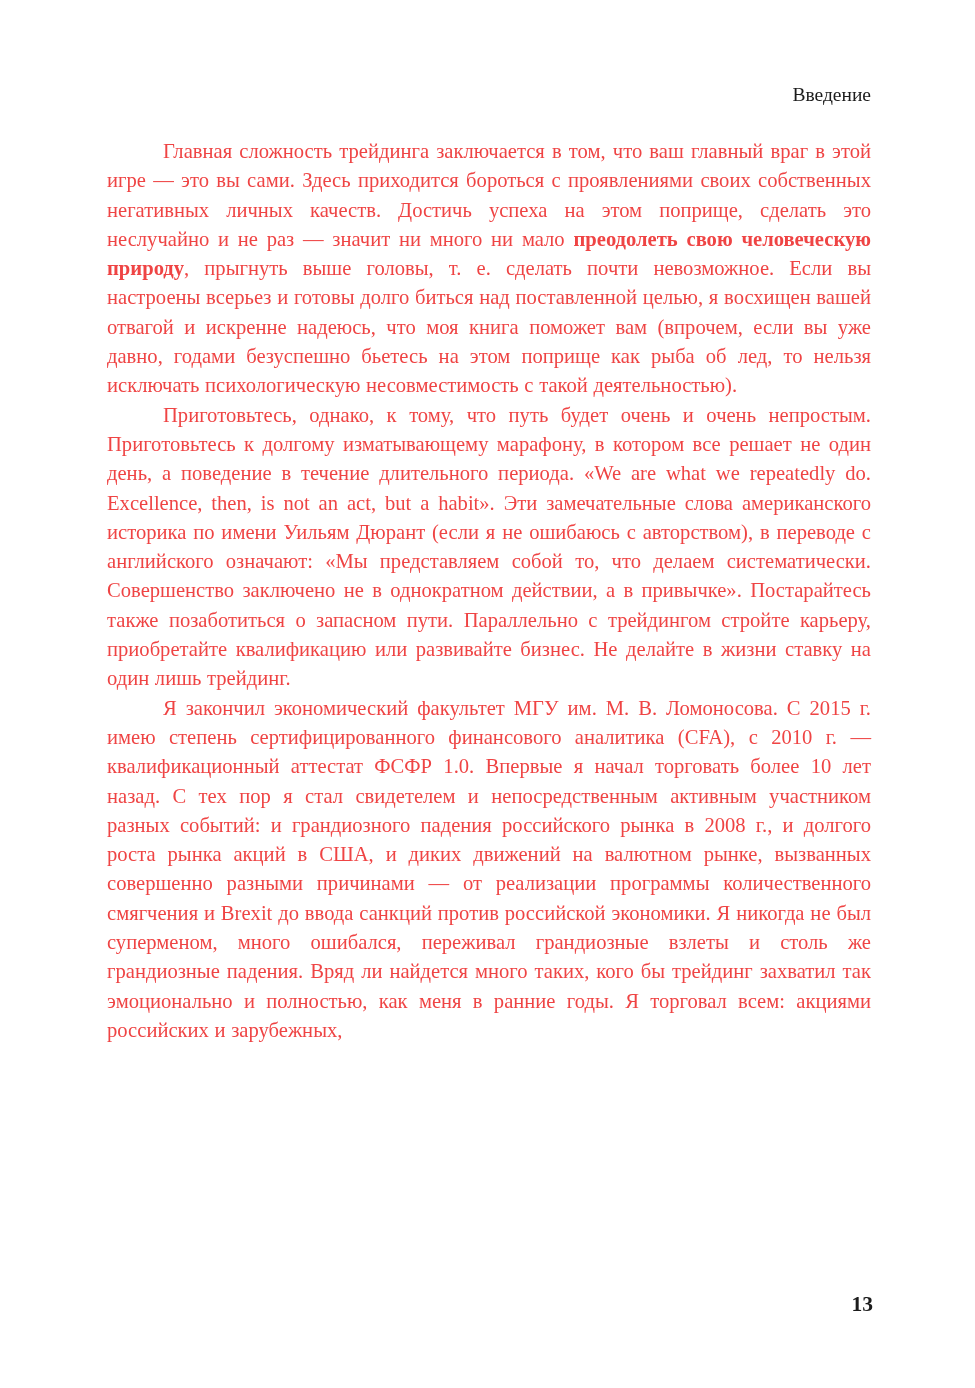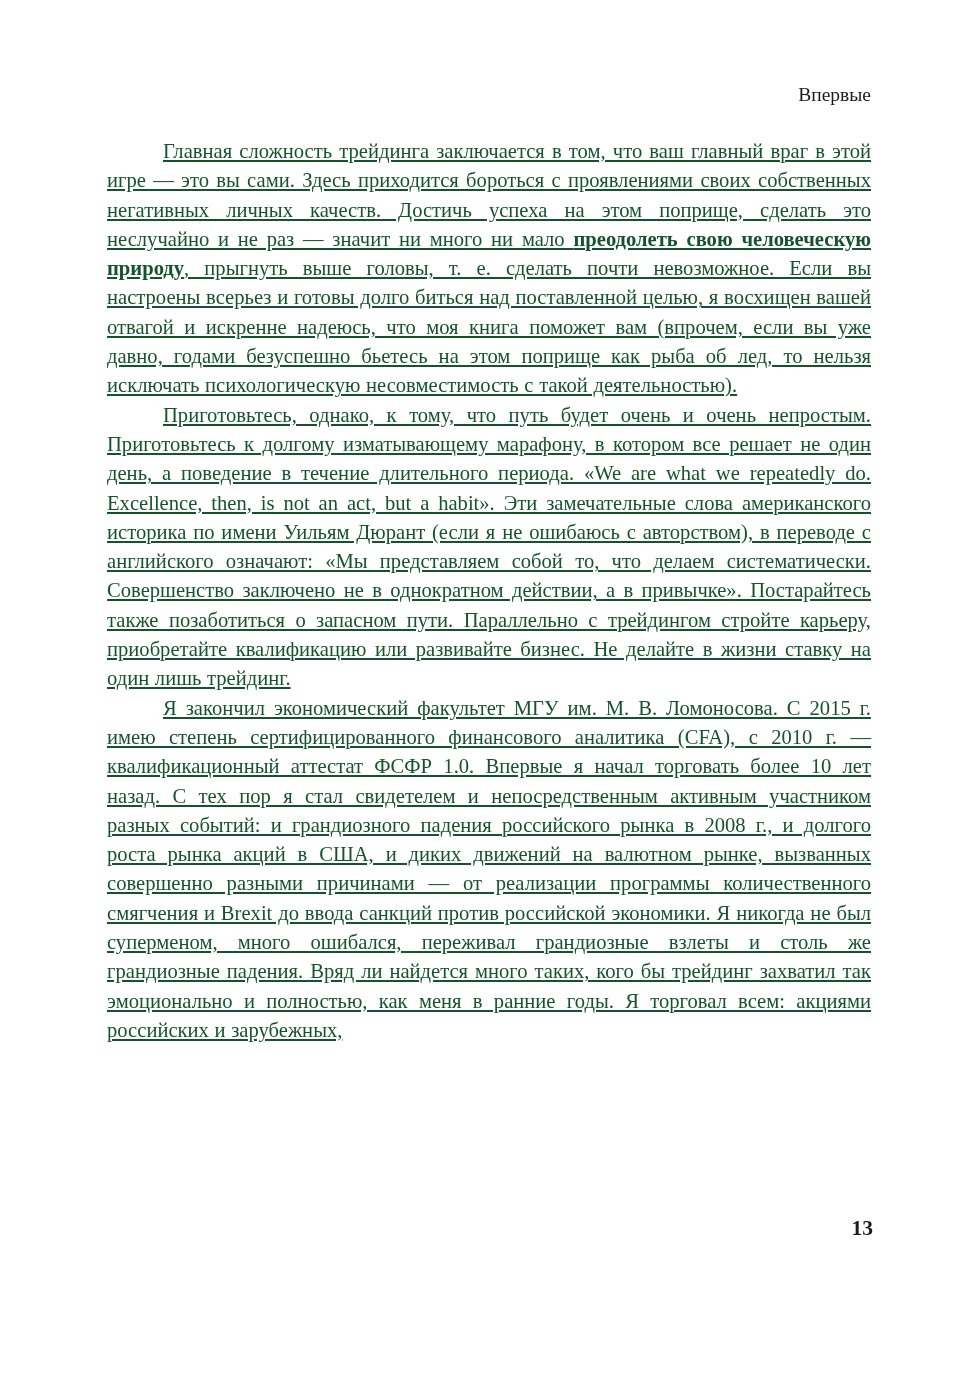--- a/index.html
+++ b/index.html
@@ -28,51 +28,50 @@
       color: #1c1c1c;
     }
     .text-block {
       position: absolute;
       top: 137px;
       left: 107px;
       width: 764px;
       font-size: 20.6px;
       line-height: 29.3px;
       text-align: justify;
-      color: #14532d;
+      color: #ef4444;
       hyphens: auto;
       -webkit-hyphens: auto;
       word-spacing: 0.5px;
-      text-decoration: underline;
     }
     .text-block p {
       margin: 0;
       padding: 0;
       text-indent: 56px;
     }
     .text-block b {
       font-weight: 700;
     }
     .page-number {
       position: absolute;
-      top: 1216px;
+      top: 1292px;
       left: 107px;
       right: 102px;
       text-align: right;
       font-size: 21.5px;
       font-weight: 700;
       color: #1c1c1c;
     }
   </style>
 </head>
 <body>
 
 <div class="page">
 
-  <div class="running-head">Впервые</div>
+  <div class="running-head">Введение</div>
 
   <div class="text-block">
     <p><span>Главная сложность трейдинга заключается в том, что ваш главный враг в этой игре — это вы сами. Здесь приходится бороться с проявлениями своих собственных негативных личных качеств. Достичь успеха на этом поприще, сделать это неслучайно и не раз — значит ни много ни мало </span><b>преодолеть свою человеческую природу</b><span>, прыгнуть выше головы, т. е. сделать почти невозможное. Если вы настроены всерьез и готовы долго биться над поставленной целью, я восхищен вашей отвагой и искренне надеюсь, что моя книга поможет вам (впрочем, если вы уже давно, годами безуспешно бьетесь на этом поприще как рыба об лед, то нельзя исключать психологическую несовместимость с такой деятельностью).</span></p>
 
     <p>Приготовьтесь, однако, к тому, что путь будет очень и очень непростым. Приготовьтесь к долгому изматывающему марафону, в котором все решает не один день, а поведение в течение длительного периода. «We are what we repeatedly do. Excellence, then, is not an act, but a habit». Эти замечательные слова американского историка по имени Уильям Дюрант (если я не ошибаюсь с авторством), в переводе с английского означают: «Мы представляем собой то, что делаем систематически. Совершенство заключено не в однократном действии, а в привычке». Постарайтесь также позаботиться о запасном пути. Параллельно с трейдингом стройте карьеру, приобретайте квалификацию или развивайте бизнес. Не делайте в жизни ставку на один лишь трейдинг.</p>
 
 
     <p>Я закончил экономический факультет МГУ им. М. В. Ломоносова. С 2015 г. имею степень сертифицированного финансового аналитика (CFA), с 2010 г. — квалификационный аттестат ФСФР 1.0. Впервые я начал торговать более 10 лет назад. С тех пор я стал свидетелем и непосредственным активным участником разных событий: и грандиозного падения российского рынка в 2008 г., и долгого роста рынка акций в США, и диких движений на валютном рынке, вызванных совершенно разными причинами — от реализации программы количественного смягчения и Brexit до ввода санкций против российской экономики. Я никогда не был суперменом, много ошибался, переживал грандиозные взлеты и столь же грандиозные падения. Вряд ли найдется много таких, кого бы трейдинг захватил так эмоционально и полностью, как меня в ранние годы. Я торговал всем: акциями российских и зарубежных,</p>
   </div>
 

